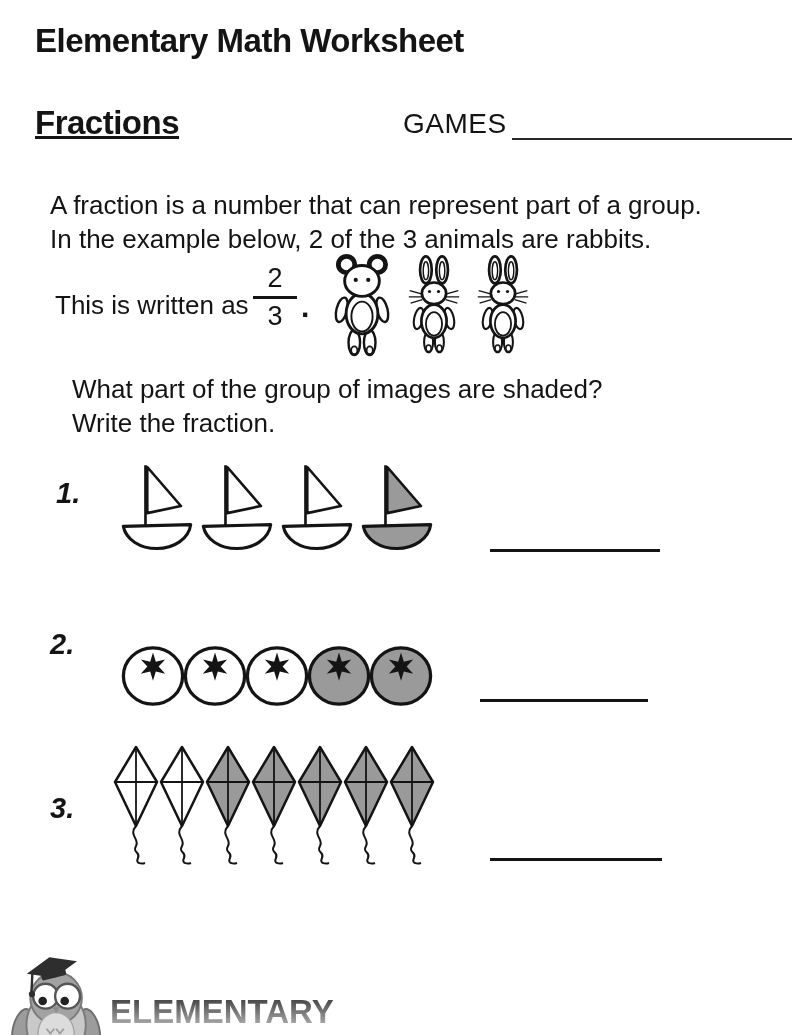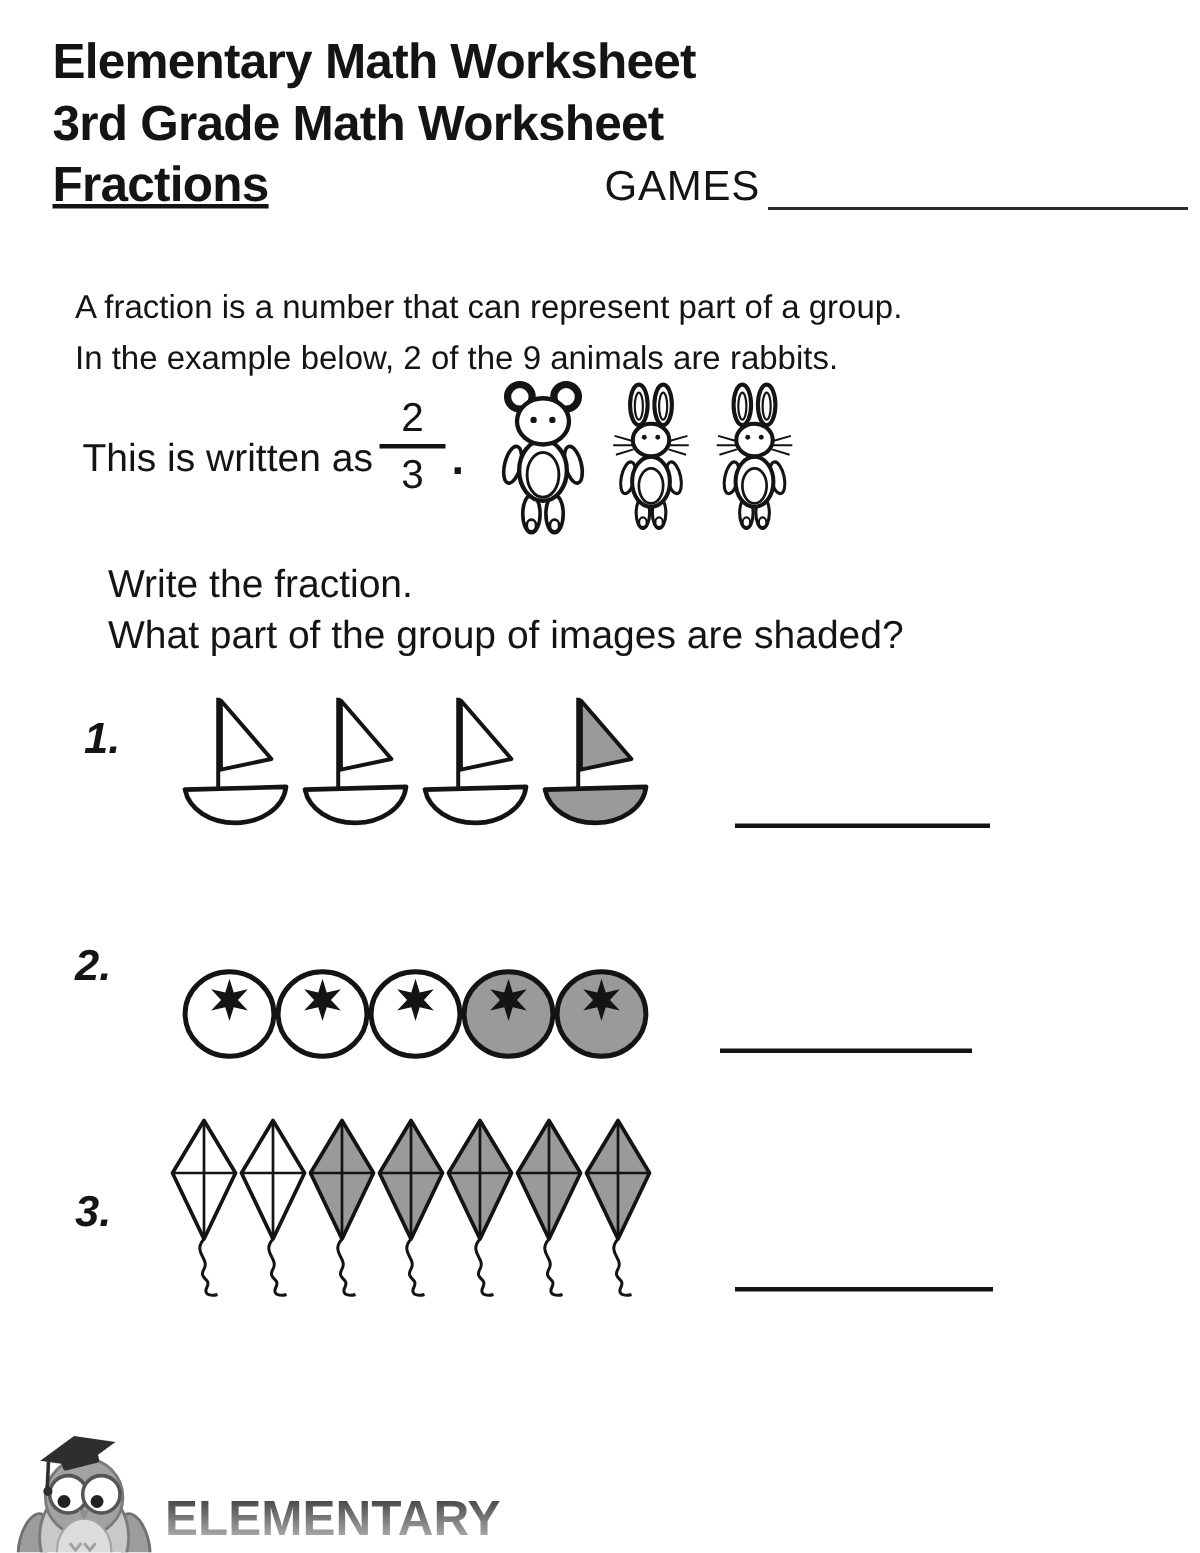--- a/index.html
+++ b/index.html
@@ -9,21 +9,21 @@
   }
   
   .title{position:absolute; left:35px; font-weight:600; letter-spacing:-0.5px; font-size:33px; line-height:38px;text-align:center;}
   .title1{top:22px;}
   .title2{top:63px;}
   .title3{top:104px;text-decoration:underline;}
   .name-row{position:absolute; left:403px; top:108px; display:flex; align-items:flex-end; gap:5px;}
   .name-label{font-size:28px; line-height:32px; letter-spacing:0.5px;}
   .name-line{display:inline-block; width:280px; height:30px; border-bottom:2.5px solid #2a2a2a;}
   
-  .intro{position:absolute; left:50px; top:188px; font-size:22px; line-height:34px;}
+  .intro{position:absolute; left:50px; top:188px; font-size:26px; line-height:34px;}
   
   .example{position:absolute; left:0; top:250px; width:100%; height:122px;}
   .example .lead{position:absolute; left:55px; top:40px; font-size:26px;}
   .fraction{position:absolute; left:253px; top:14px; width:44px; text-align:center;}
   .fraction .num,.fraction .den{display:block; font-size:27px; line-height:29px;}
   .fraction .bar{display:block; height:3px; background:#141414; margin:3px 0;}
   .example .period{position:absolute; left:301px; top:40px; font-size:30px; font-weight:bold;}
   .animals{position:absolute; left:332px; top:2px; display:flex; gap:15px; align-items:flex-end;}
   
   .question{position:absolute; left:72px; top:372px; font-size:26px; line-height:34px;}
@@ -55,31 +55,30 @@
   }
   .logo-text .lt2{margin-left:14px;}
   .url{position:absolute; left:412px; top:50px; font-size:26px;}
 </style>
 </head>
 <body>
 
 <div class="page">
 
   <div class="title title1">Elementary Math Worksheet</div>
-  <div class="title title2">3rd Grade Math Worksheet</div>
   <div class="title title3">Fractions</div>
 
   <div class="name-row">
     <span class="name-label">GAMES</span>
     <span class="name-line"></span>
   </div>
 
   <div class="intro">
     <div>A fraction is a number that can represent part of a group.</div>
-    <div>In the example below, 2 of the 9 animals are rabbits.</div>
+    <div>In the example below, 2 of the 3 animals are rabbits.</div>
   </div>
 
   <div class="example">
     <span class="lead">This is written as</span>
     <span class="fraction">
       <span class="num">2</span>
       <span class="bar"></span>
       <span class="den">3</span>
     </span>
     <span class="period">.</span>
@@ -132,22 +131,22 @@
     <circle cx="25" cy="40" r="1.8" fill="#141414"></circle>
     <circle cx="35" cy="40" r="1.8" fill="#141414"></circle>
     <path d="M17,43 L3,39 M17,46 L2,46 M17,49 L4,53 M43,43 L57,39 M43,46 L58,46 M43,49 L56,53" stroke="#141414" stroke-width="1.5"></path>
     <ellipse cx="24" cy="103" rx="2.8" ry="3.6" fill="#fff" stroke="#141414" stroke-width="1.6"></ellipse>
     <ellipse cx="36" cy="103" rx="2.8" ry="3.6" fill="#fff" stroke="#141414" stroke-width="1.6"></ellipse>
   </svg>
       </div>
   </div>
 
   <div class="question">
+    <div>What part of the group of images are shaded?</div>
     <div>Write the fraction.</div>
-    <div>What part of the group of images are shaded?</div>
   </div>
 
   <div class="problem row1">
     <span class="pnum">1.</span>
     <div class="figures">
         <svg viewBox="0 0 88 104" width="78" height="102">
       <line x1="31" y1="6" x2="31" y2="75" stroke="#141414" stroke-width="3"></line>
       <polygon points="33,8 71,52 33,60" fill="#ffffff" stroke="#141414" stroke-width="3" stroke-linejoin="round"></polygon>
       <path d="M6,75 L82,73 C80,89 63,100 44,100 C25,100 9,90 6,75 Z" fill="#ffffff" stroke="#141414" stroke-width="3.5" stroke-linejoin="round"></path>
     </svg>

